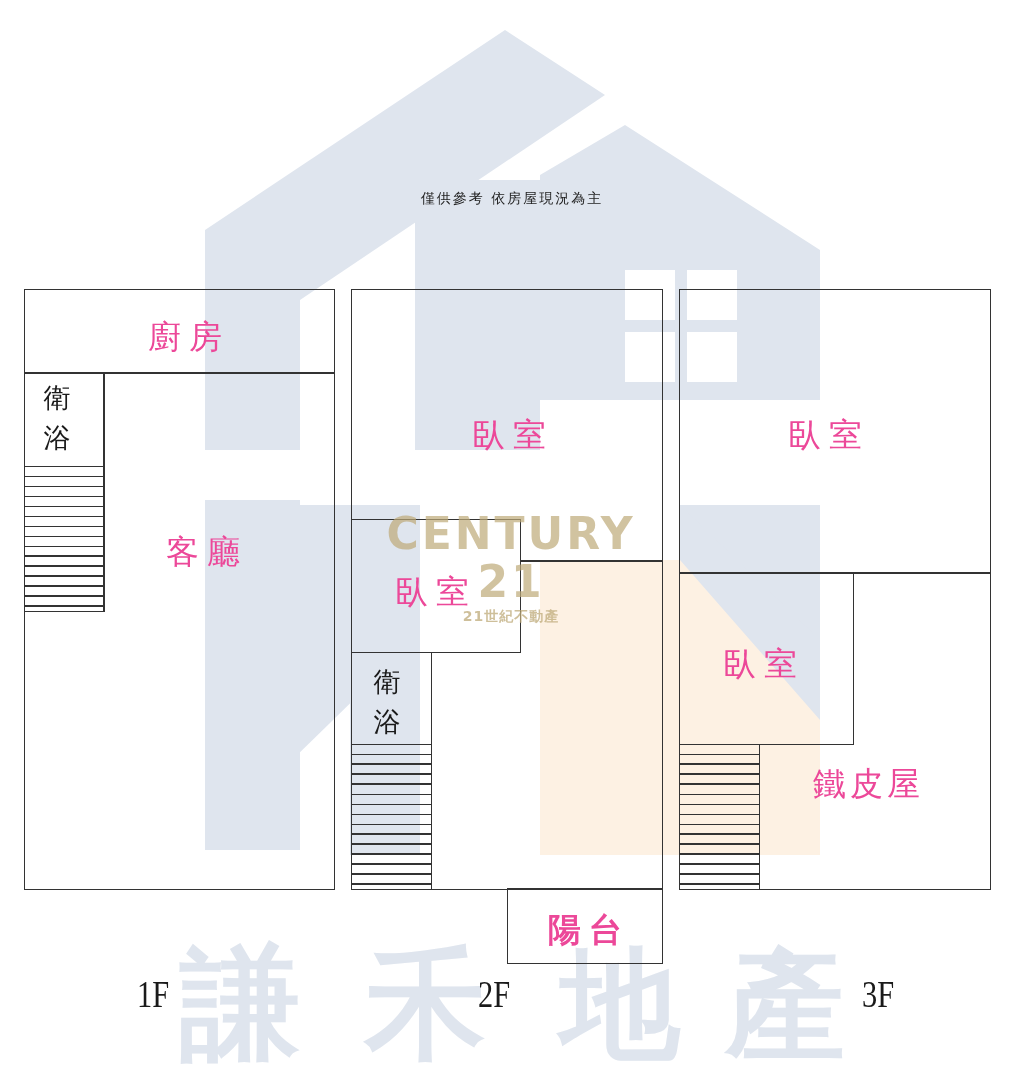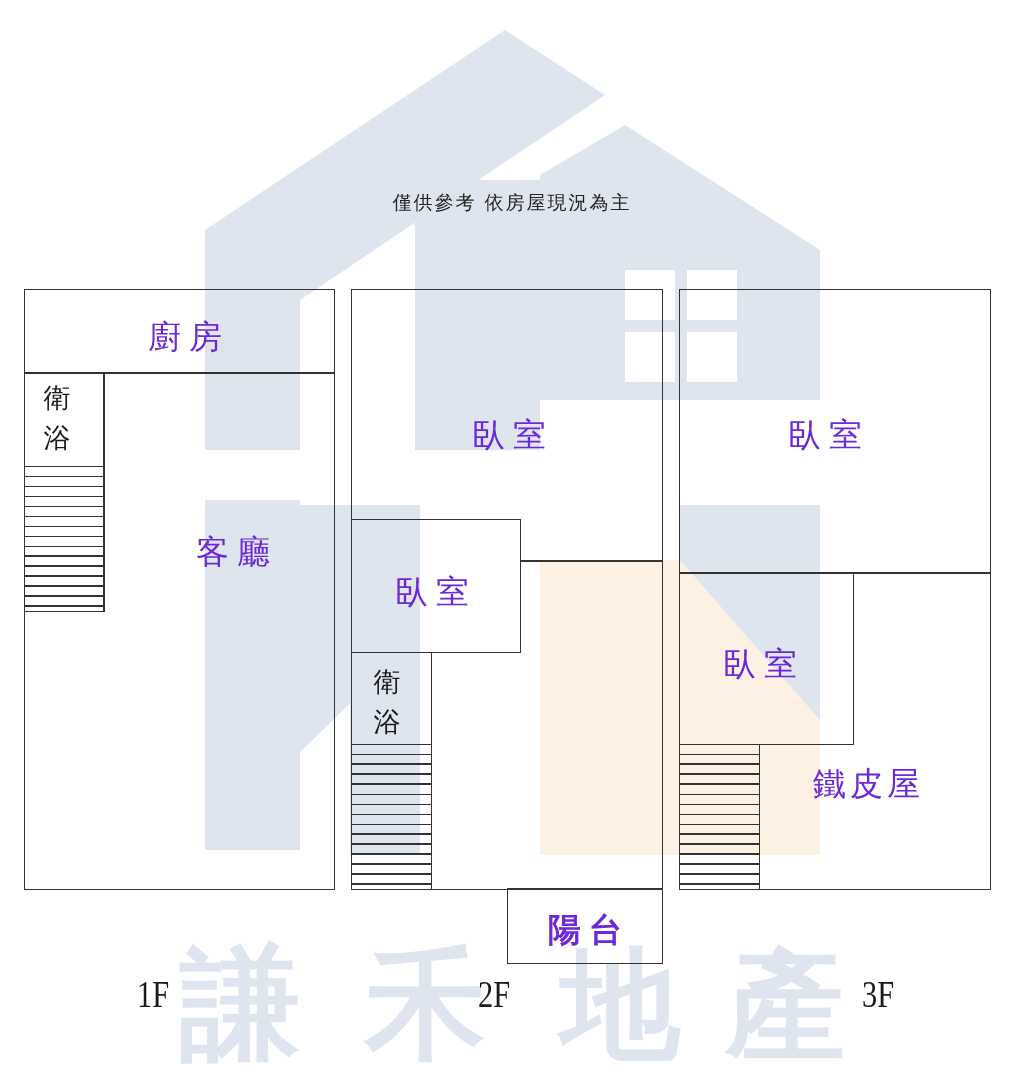--- a/index.html
+++ b/index.html
@@ -1,22 +1,22 @@
 <!DOCTYPE html>
 <html><head>
 <meta charset="utf-8">
 <style>
   html, body { margin:0; padding:0; }
   body { width:1024px; height:1080px; background:#ffffff; position:relative; overflow:hidden;
          font-family:"DejaVu Serif","Liberation Serif",serif; color:#1a1a1a; }
   .wm { position:absolute; left:0; top:0; width:1024px; height:1080px; }
-  .disclaimer { position:absolute; left:0; width:1024px; top:190px; text-align:center; font-size:19px; letter-spacing:2px; color:#222; }
+  .disclaimer { position:absolute; left:0; width:1024px; top:190px; text-align:center; font-size:14px; letter-spacing:2px; color:#222; }
   .room { position:absolute; border:1.5px solid #333; box-sizing:border-box; }
   .line { position:absolute; background:#333; }
-  .lbl { position:absolute; font-size:33px; letter-spacing:8px; white-space:nowrap; color:#6d28d9; }
+  .lbl { position:absolute; font-size:33px; letter-spacing:8px; white-space:nowrap; color:#ec4899; }
   .lbl-v { position:absolute; font-size:27px; line-height:40px; width:30px; text-align:center; color:#1a1a1a; }
   .stairs { position:absolute; box-sizing:border-box; border:1.5px solid #333;
             background-image:repeating-linear-gradient(to bottom, transparent 0, transparent 8.5px, #333 8.5px, #333 10px); }
   .floor-label { position:absolute; top:972px; font-size:38px; color:#1a1a1a; font-family:"Liberation Serif","DejaVu Serif",serif; transform:scaleX(0.8); transform-origin:left top; }
   .c21 { position:absolute; left:356px; top:510px; width:310px; text-align:center; }
   .c21-main { font-family:"DejaVu Sans","Liberation Sans",sans-serif; font-weight:bold; font-size:44px; color:rgba(190,170,120,0.7); letter-spacing:3px; line-height:48px; }
   .c21-sub { font-family:"DejaVu Sans","Liberation Sans",sans-serif; font-weight:bold; font-size:14px; color:rgba(190,170,120,0.75); letter-spacing:1px; margin-top:2px; }
   .brand-wm { position:absolute; top:940px; font-family:"DejaVu Sans","Liberation Sans",sans-serif; font-weight:bold; font-size:120px; color:#dfe5ee; line-height:130px; }
 </style>
 </head>
@@ -54,21 +54,21 @@
 
 <div>
   <div class="room" style="left:24px;top:289px;width:311px;height:601px;"></div>
   <div class="line" style="left:24px;top:372px;width:311px;height:1.5px;"></div>
   <div class="lbl" style="left:148px;top:315px;">廚房</div>
   <div class="room" style="left:24px;top:372px;width:80px;height:95px;"></div>
   <div class="lbl-v" style="left:42px;top:378px;">衛</div>
   <div class="lbl-v" style="left:42px;top:418px;">浴</div>
   <div class="stairs" style="left:24px;top:466px;width:80px;height:146px;"></div>
   <div class="line" style="left:103px;top:372px;width:1.5px;height:240px;"></div>
-  <div class="lbl" style="left:196px;top:530px;">客廳</div>
+  <div class="lbl" style="left:166px;top:530px;">客廳</div>
   <div class="floor-label" style="left:137px;">1F</div>
 </div>
 
 <div>
   <div class="room" style="left:351px;top:289px;width:312px;height:601px;"></div>
   <div class="lbl" style="left:472px;top:413px;">臥室</div>
   <div class="room" style="left:351px;top:519px;width:170px;height:134px;"></div>
   <div class="line" style="left:520px;top:560px;width:142px;height:1.5px;"></div>
   <div class="lbl" style="left:395px;top:570px;">臥室</div>
   <div class="room" style="left:351px;top:652px;width:81px;height:93px;"></div>
@@ -85,13 +85,15 @@
   <div class="line" style="left:679px;top:572px;width:312px;height:1.5px;"></div>
   <div class="lbl" style="left:788px;top:413px;">臥室</div>
   <div class="room" style="left:679px;top:572px;width:175px;height:173px;"></div>
   <div class="lbl" style="left:723px;top:642px;">臥室</div>
   <div class="stairs" style="left:679px;top:744px;width:81px;height:146px;"></div>
   <div class="lbl" style="left:813px;top:762px;letter-spacing:4px;">鐵皮屋</div>
   <div class="floor-label" style="left:862px;">3F</div>
 </div>
 
 <div class="c21">
+  <div class="c21-main">CENTURY 21</div>
+  <div class="c21-sub">21世紀不動產</div>
 </div>
 
 </body></html>

